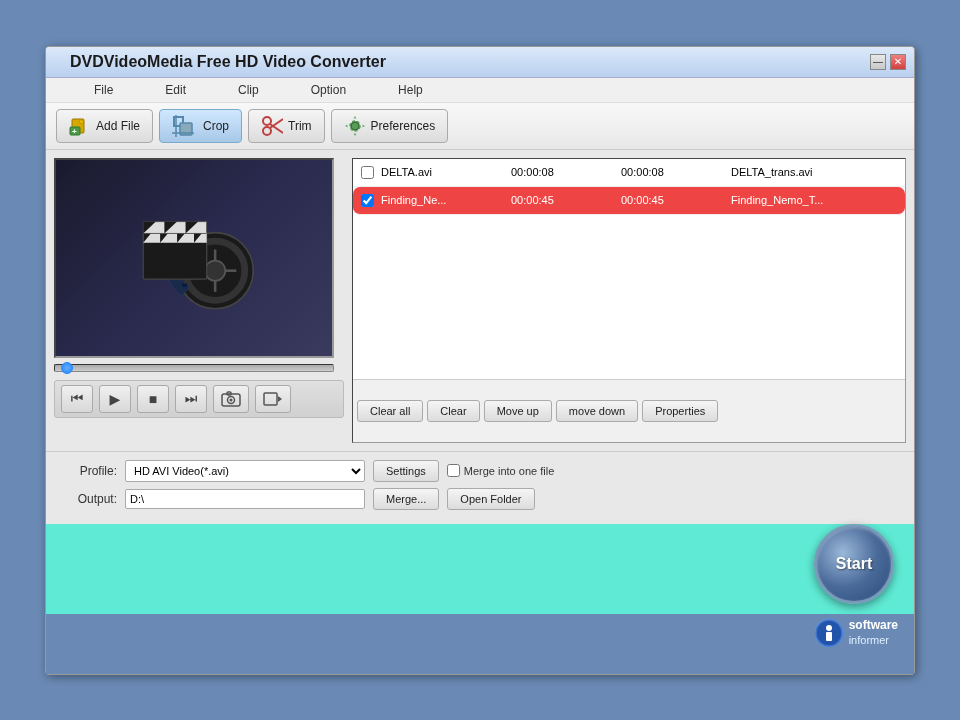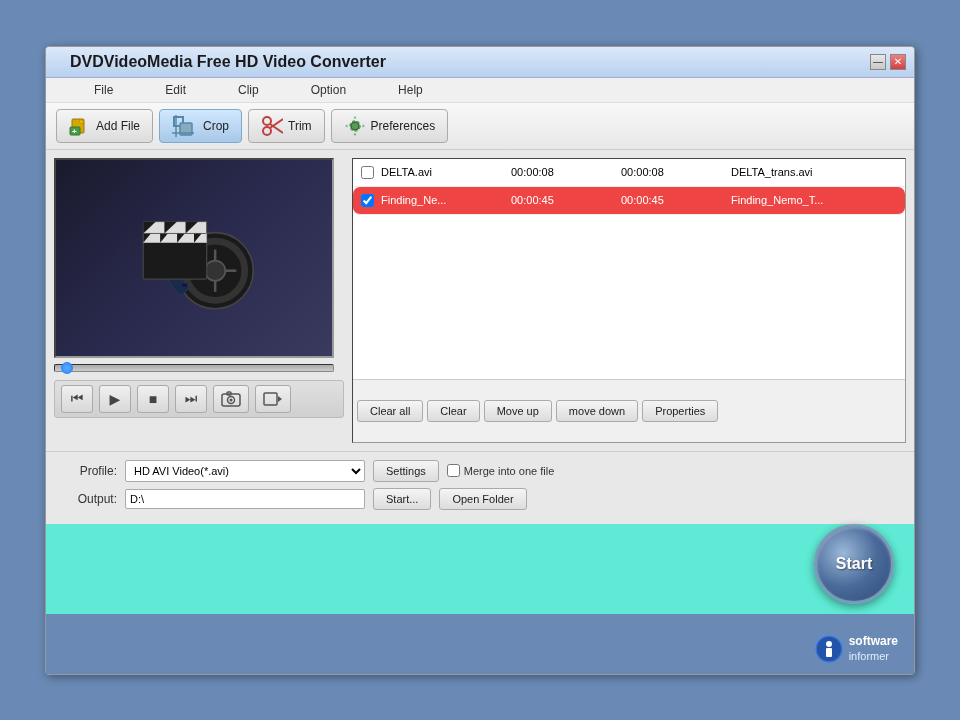--- a/index.html
+++ b/index.html
@@ -314,21 +314,21 @@
       justify-content: center;
       font-size: 16px;
       font-weight: bold;
       color: white;
       text-shadow: 1px 1px 2px rgba(0,0,0,0.5);
     }
 
     
     .software-informer {
       position: absolute;
-      bottom: 10px;
+      bottom: 26px;
       right: 16px;
       display: flex;
       align-items: center;
       gap: 6px;
       color: rgba(255,255,255,0.85);
       font-size: 11px;
     }
     .si-icon {
       width: 28px;
       height: 28px;
@@ -538,21 +538,21 @@
       <button class="settings-btn">Settings</button>
       <label class="merge-label">
         <input type="checkbox" style="">
         <span>Merge into one file</span>
       </label>
     </div>
 
     <div class="settings-row">
       <span class="settings-label">Output:</span>
       <input type="text" class="output-input" value="D:\" style="">
-      <button class="settings-btn">Start...</button>
+      <button class="settings-btn">Merge...</button>
       <button class="settings-btn">Open Folder</button>
     </div>
   </div>
 
   <div style="position:relative; background:#5eead4; display:flex; justify-content:flex-end; padding:0 20px 10px 0;">
     <button class="start-btn">Start</button>
   </div>
 
   <div class="bottom-area">
     <div class="software-informer">

